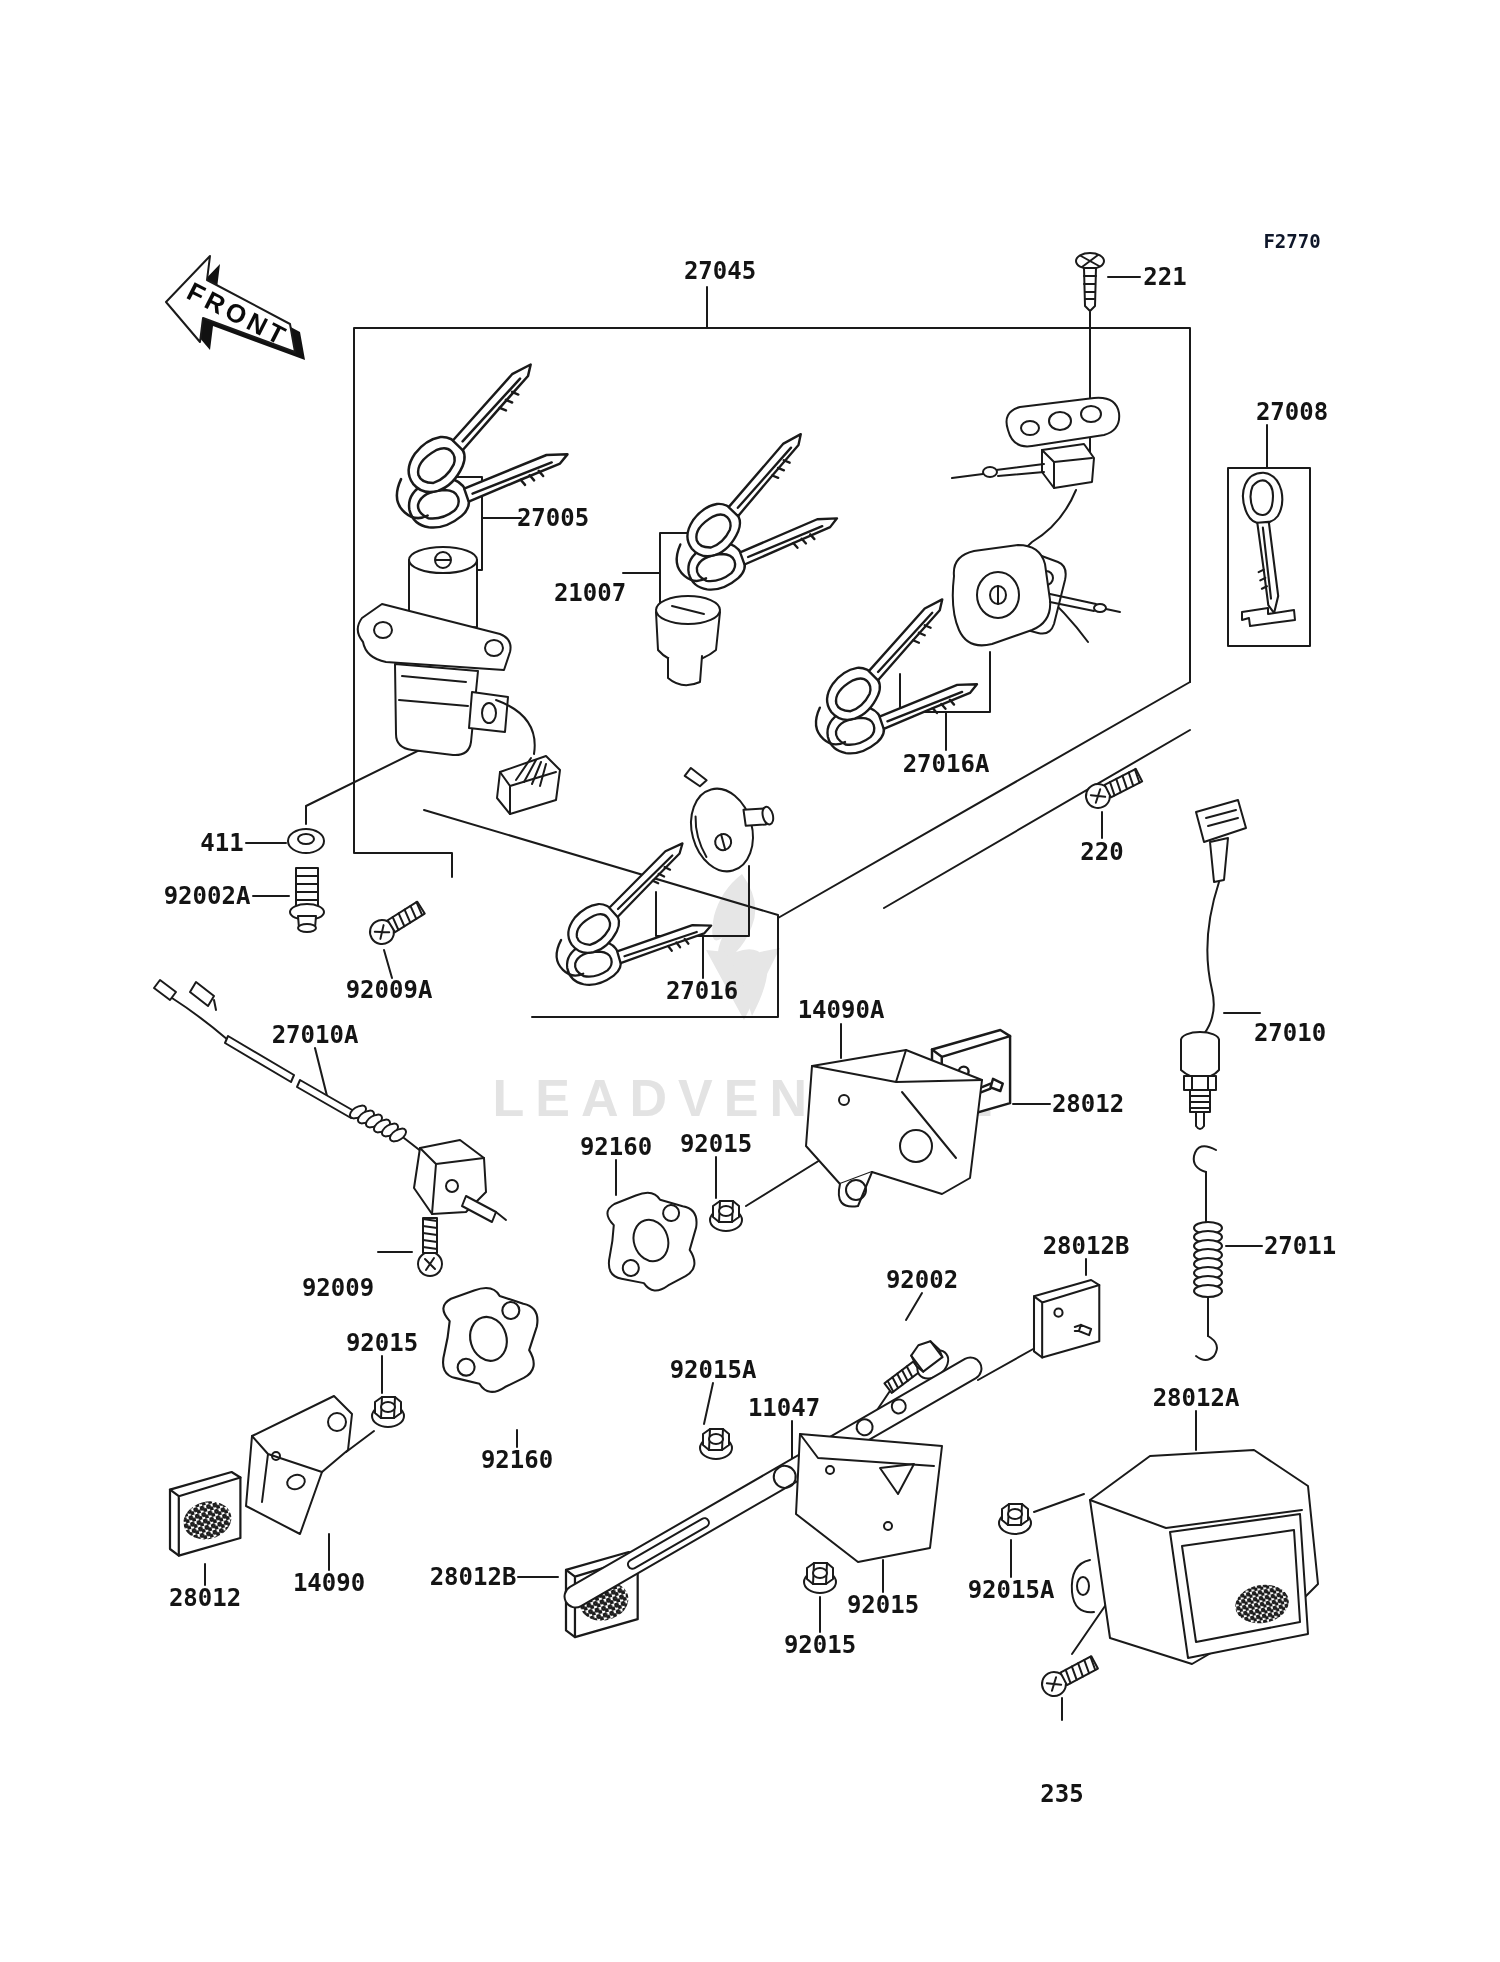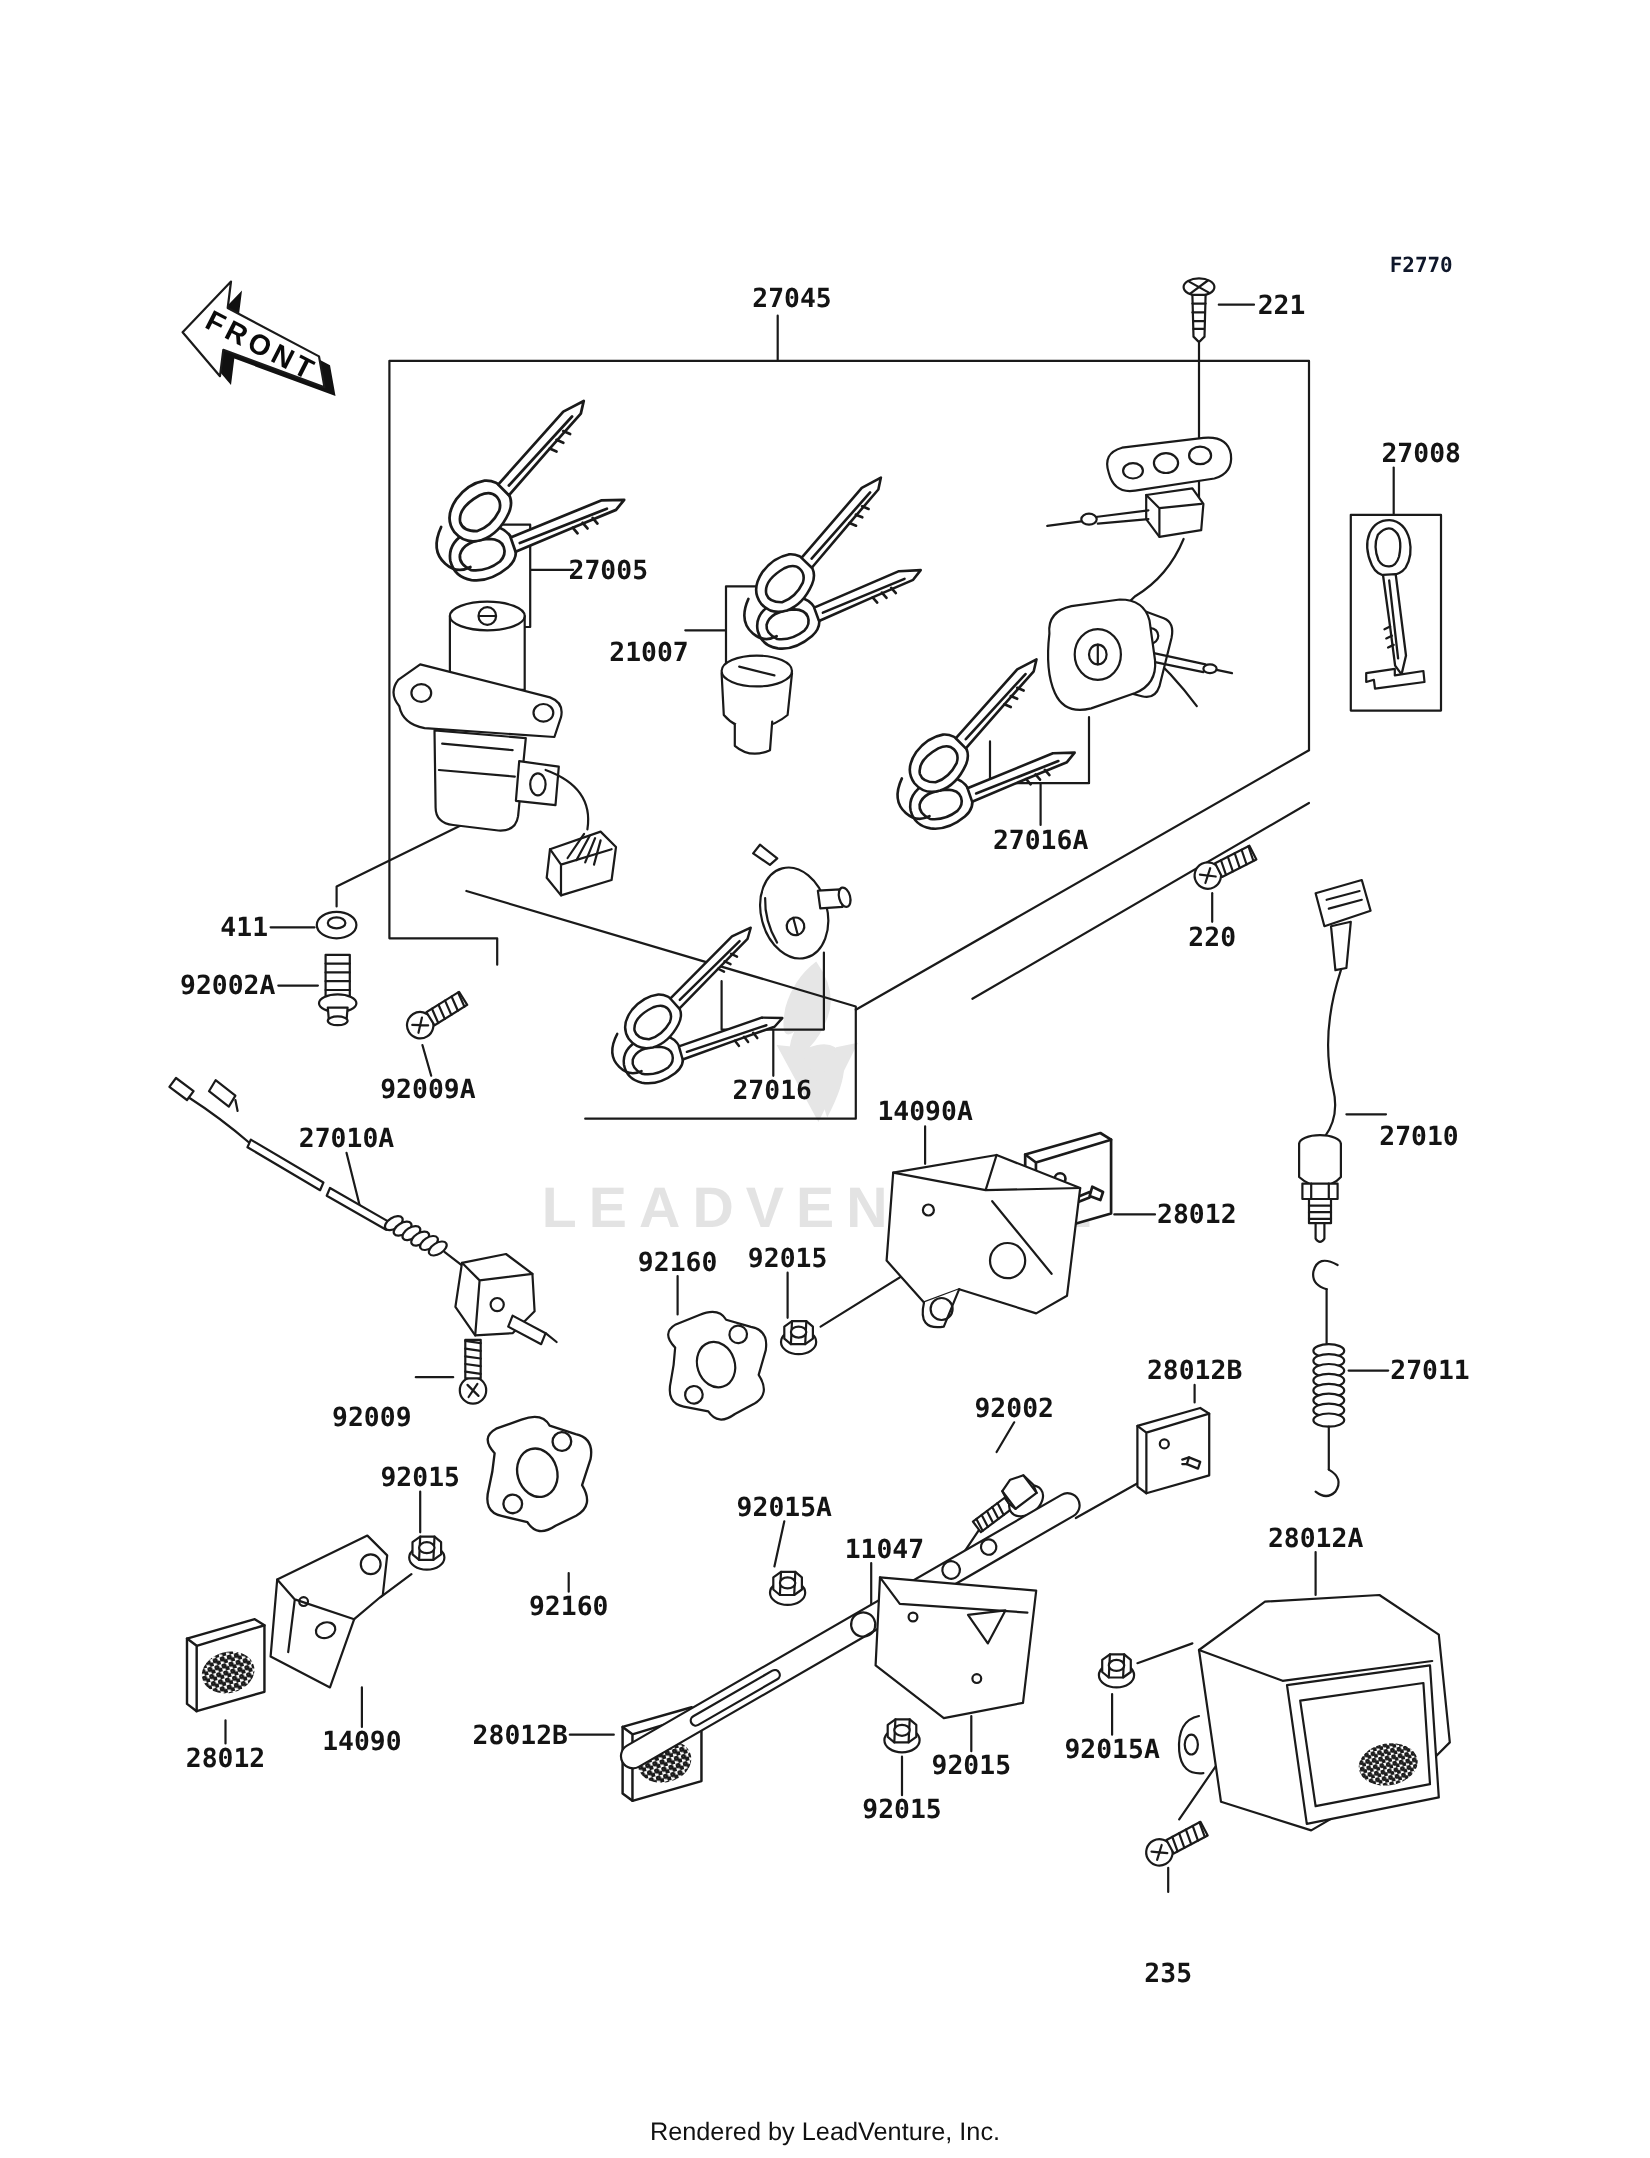--- a/index.html
+++ b/index.html
@@ -350,21 +350,20 @@
       <path d="M1182 1546 L1294 1530 L1300 1622 L1196 1642 Z"></path>
       <ellipse class="dotfill" cx="1262" cy="1604" rx="27" ry="19" transform="rotate(-10 1262 1604)"></ellipse>
       <path class="wf" d="M1090 1560 Q1070 1564 1072 1592 Q1074 1614 1094 1612"></path>
       <ellipse cx="1083" cy="1586" rx="6" ry="9"></ellipse>
     </g>
   </svg>
 
   <div id="labels-layer">
     <div class="dcode">F2770</div>
     <div class="front-text">FRONT</div>
-    <div class="footer">Rendered by LeadVenture, Inc.</div>
   <div class="plabel" style="left: 720px; top: 271px;">27045</div>
       <div class="plabel" style="left: 1165px; top: 277px;">221</div>
       <div class="plabel" style="left: 1267px; top: 412px; margin-left: 25px;">27008</div>
       <div class="plabel" style="left: 553px; top: 518px;">27005</div>
       <div class="plabel" style="left: 590px; top: 573px; margin-top: 20px;">21007</div>
       <div class="plabel" style="left: 946px; top: 764px;">27016A</div>
       <div class="plabel" style="left: 1102px; top: 852px;">220</div>
       <div class="plabel" style="left: 222px; top: 843px;">411</div>
       <div class="plabel" style="left: 207px; top: 896px;">92002A</div>
       <div class="plabel" style="left: 389px; top: 990px;">92009A</div>
@@ -374,21 +373,21 @@
       <div class="plabel" style="left: 1290px; top: 1033px;">27010</div>
       <div class="plabel" style="left: 1088px; top: 1104px;">28012</div>
       <div class="plabel" style="left: 616px; top: 1147px;">92160</div>
       <div class="plabel" style="left: 716px; top: 1144px;">92015</div>
       <div class="plabel" style="left: 338px; top: 1252px; margin-top: 36px;">92009</div>
       <div class="plabel" style="left: 1300px; top: 1246px;">27011</div>
       <div class="plabel" style="left: 1086px; top: 1246px;">28012B</div>
       <div class="plabel" style="left: 922px; top: 1280px;">92002</div>
       <div class="plabel" style="left: 382px; top: 1343px;">92015</div>
       <div class="plabel" style="left: 713px; top: 1370px;">92015A</div>
-      <div class="plabel" style="left: 804px; top: 1408px;">11047</div>
+      <div class="plabel" style="left: 784px; top: 1408px;">11047</div>
       <div class="plabel" style="left: 517px; top: 1460px;">92160</div>
       <div class="plabel" style="left: 1196px; top: 1398px;">28012A</div>
       <div class="plabel" style="left: 329px; top: 1583px;">14090</div>
       <div class="plabel" style="left: 205px; top: 1598px;">28012</div>
       <div class="plabel" style="left: 473px; top: 1577px;">28012B</div>
       <div class="plabel" style="left: 883px; top: 1605px;">92015</div>
       <div class="plabel" style="left: 1011px; top: 1590px;">92015A</div>
       <div class="plabel" style="left: 820px; top: 1645px;">92015</div>
       <div class="plabel" style="left: 1062px; top: 1794px;">235</div>
     </div>

